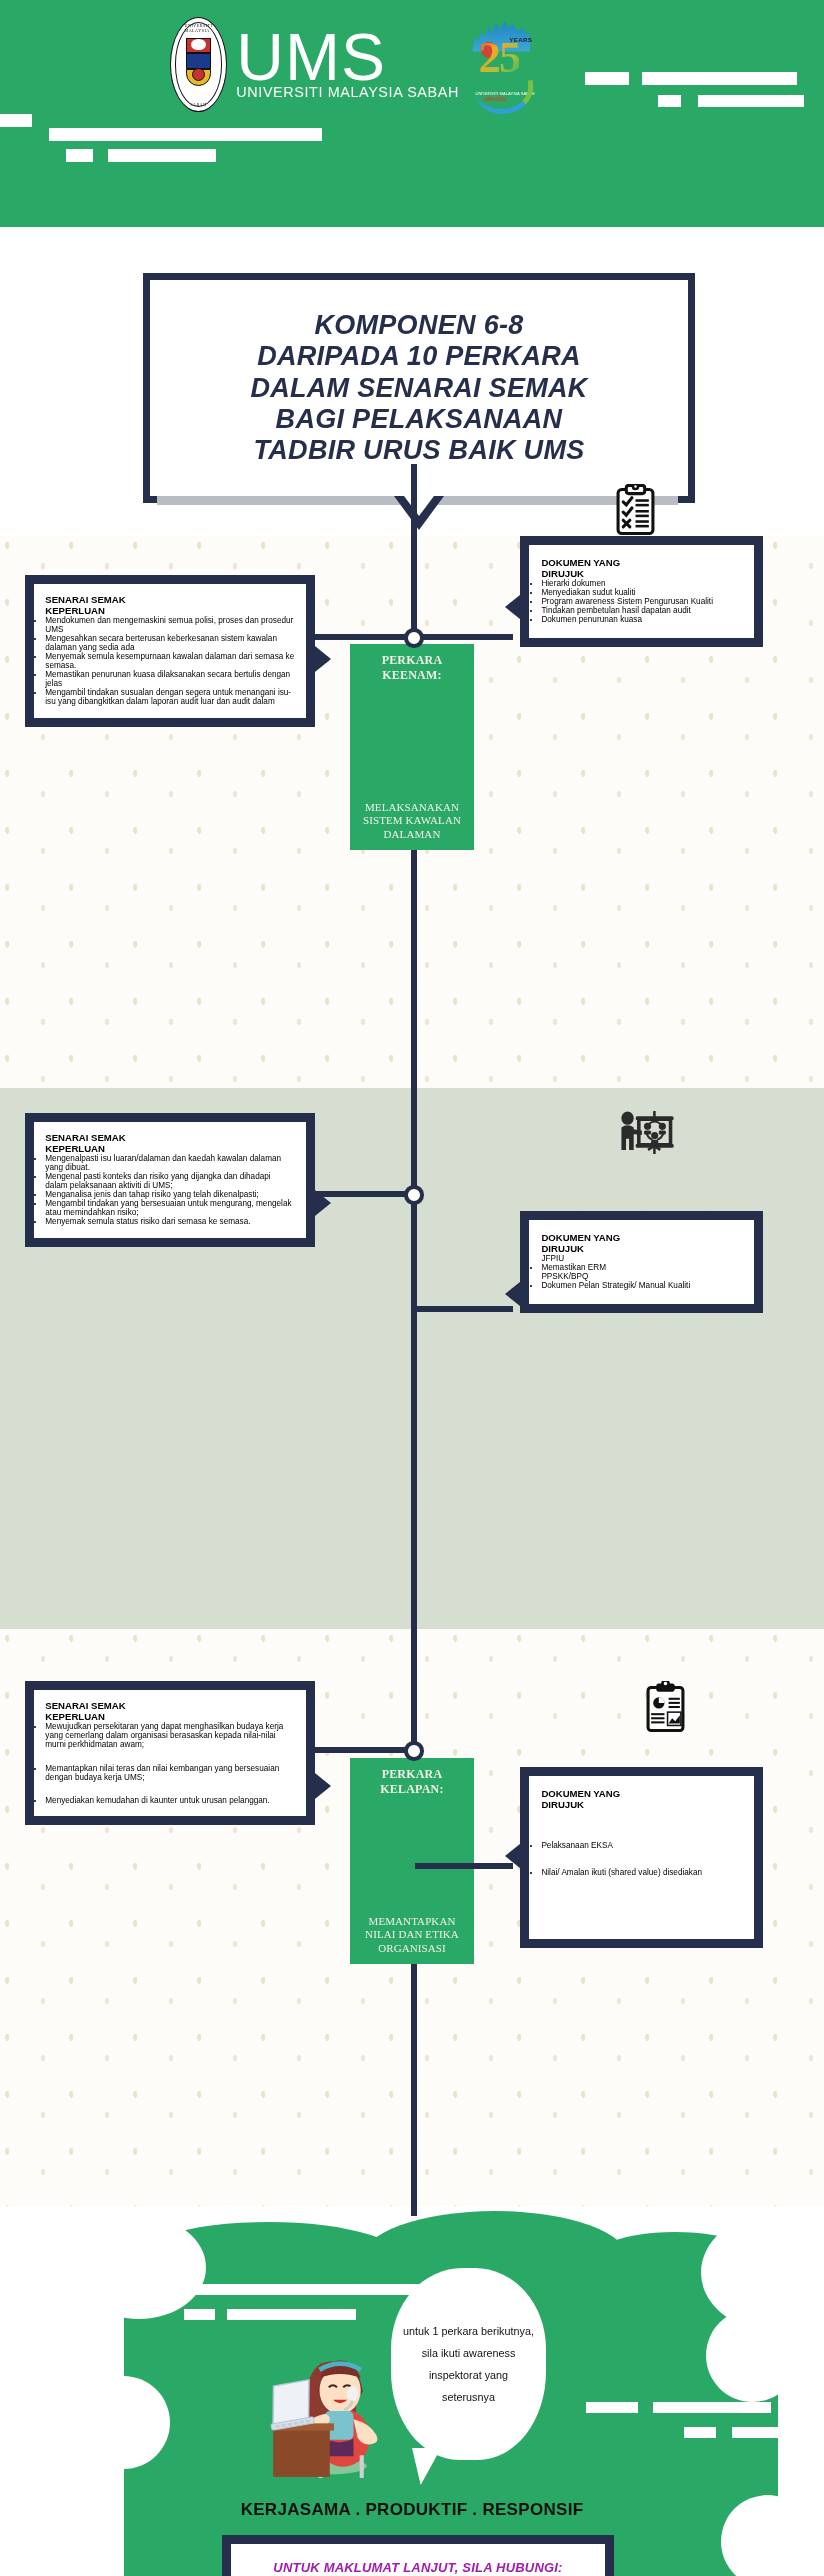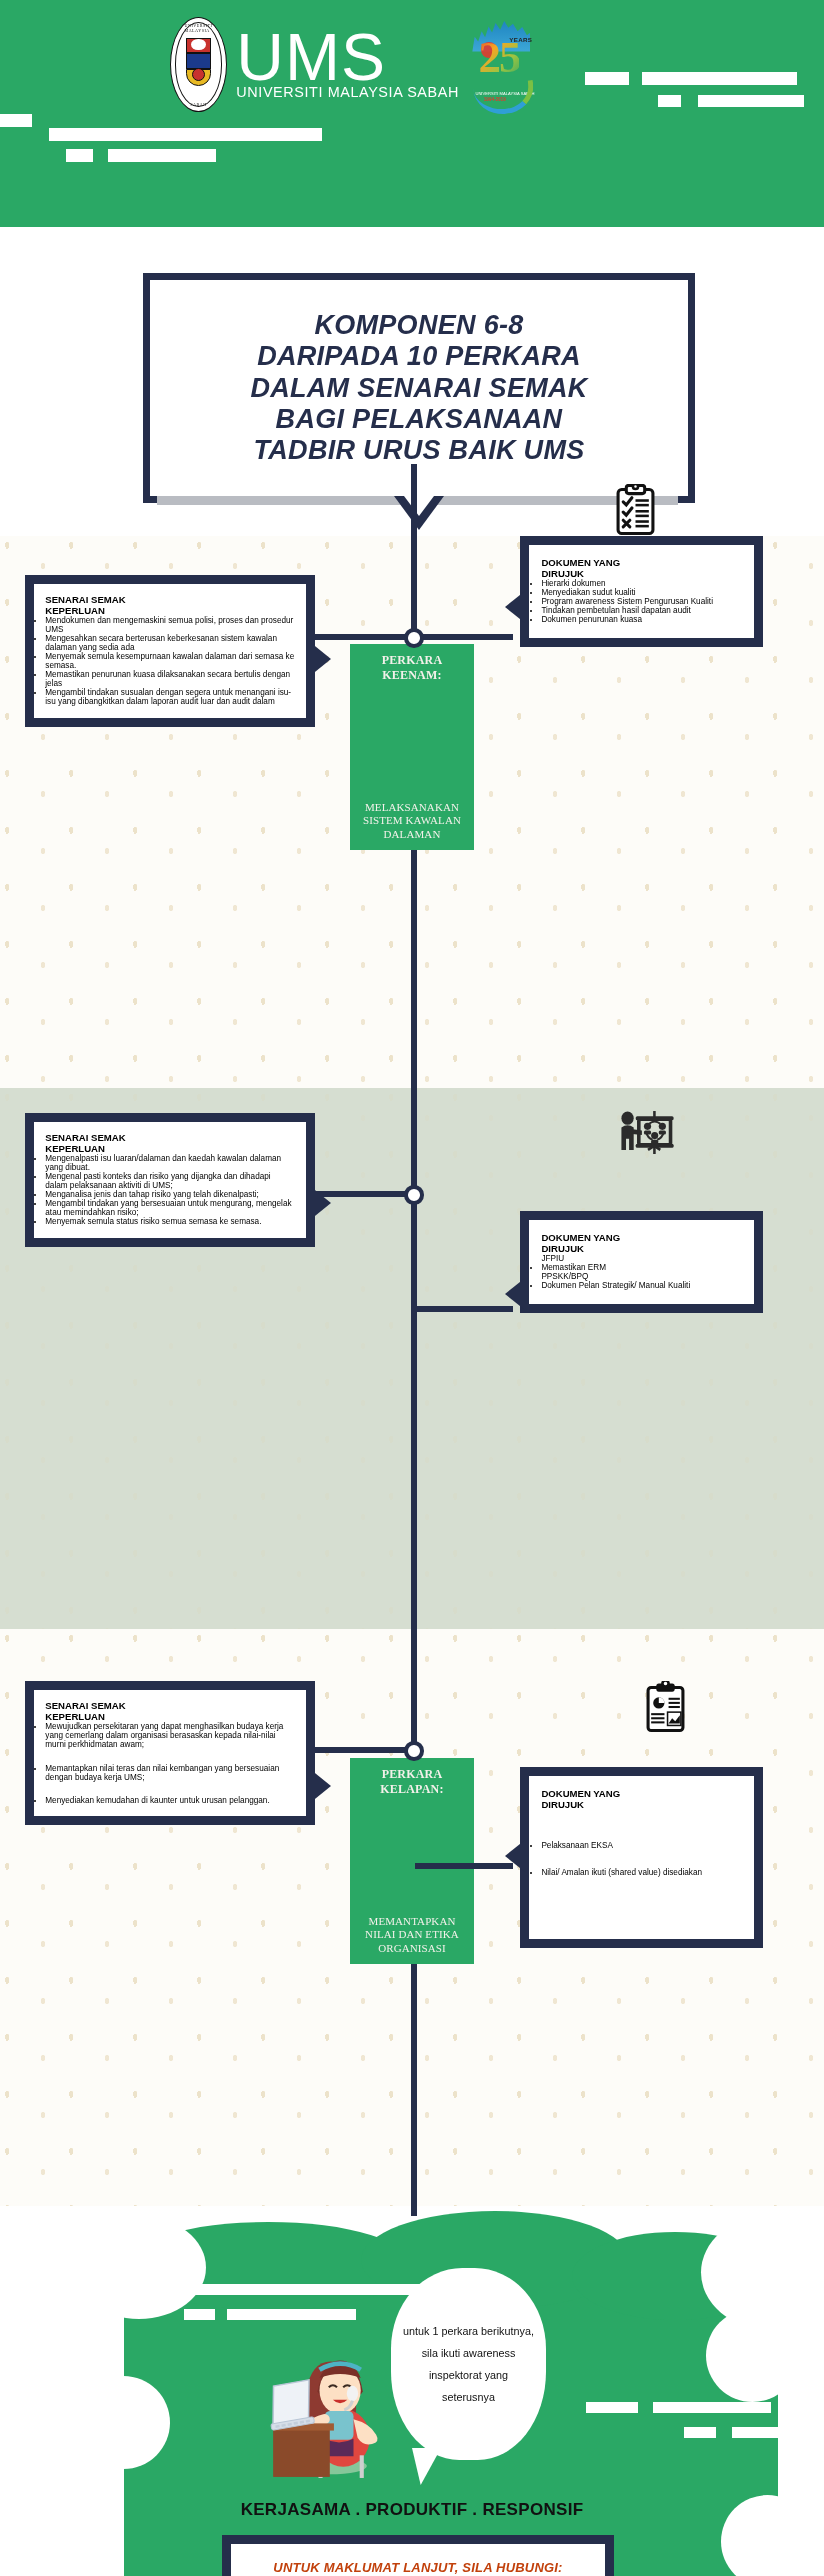--- a/index.html
+++ b/index.html
@@ -229,21 +229,21 @@
     font-size: 17px; font-weight: 800; color:#111; letter-spacing: 0.3px; z-index: 4;
   }
 
   .contact-wrap { position:absolute; left: 222px; top: 329px; width: 392px; z-index:4;}
   .contact-outer { position:absolute; left: 0; top: 0; width: 392px; border: 5.7px solid #252e4b; }
   .contact-inner {
     border: 4.6px solid #252e4b; background:#fff;
     padding: 15.5px 15.5px 17.5px 15.5px; text-align:center;
   }
   .contact-inner .c-title {
-    font-size: 13px; font-style: italic; font-weight: 700; color:#c2410c;
+    font-size: 13px; font-style: italic; font-weight: 700; color:#a21caf;
     letter-spacing:0.2px; margin-bottom: 17.5px;
   }
 </style>
 </head>
 <body>
 
 <div class="page">
 
   <div class="header">
     <div class="hdr-logos">
@@ -385,21 +385,21 @@
       <div class="chk-inner">
         <h3>
           <span>SENARAI SEMAK</span><br>
           <span>KEPERLUAN</span>
         </h3>
         <ul>
           <li>Mengenalpasti isu luaran/dalaman dan kaedah kawalan dalaman yang dibuat.</li>
           <li>Mengenal pasti konteks dan risiko yang dijangka dan dihadapi dalam pelaksanaan aktiviti di UMS;</li>
           <li>Menganalisa jenis dan tahap risiko yang telah dikenalpasti;</li>
           <li>Mengambil tindakan yang bersesuaian untuk mengurang, mengelak atau memindahkan risiko;</li>
-          <li>Menyemak semula status risiko semua semasa ke semasa.</li>
+          <li>Menyemak semula status risiko dari semasa ke semasa.</li>
         </ul>
       </div>
       <div class="chk-notch" style="top:67px;"></div>
     </div>
 
     <div class="connector" style="left:314px;top:103px;width:99px;"></div>
     <div class="node" style="left:404px;top:97px;"></div>
 
 
     <div class="connector" style="left:415px;top:218px;width:98px;"></div>

